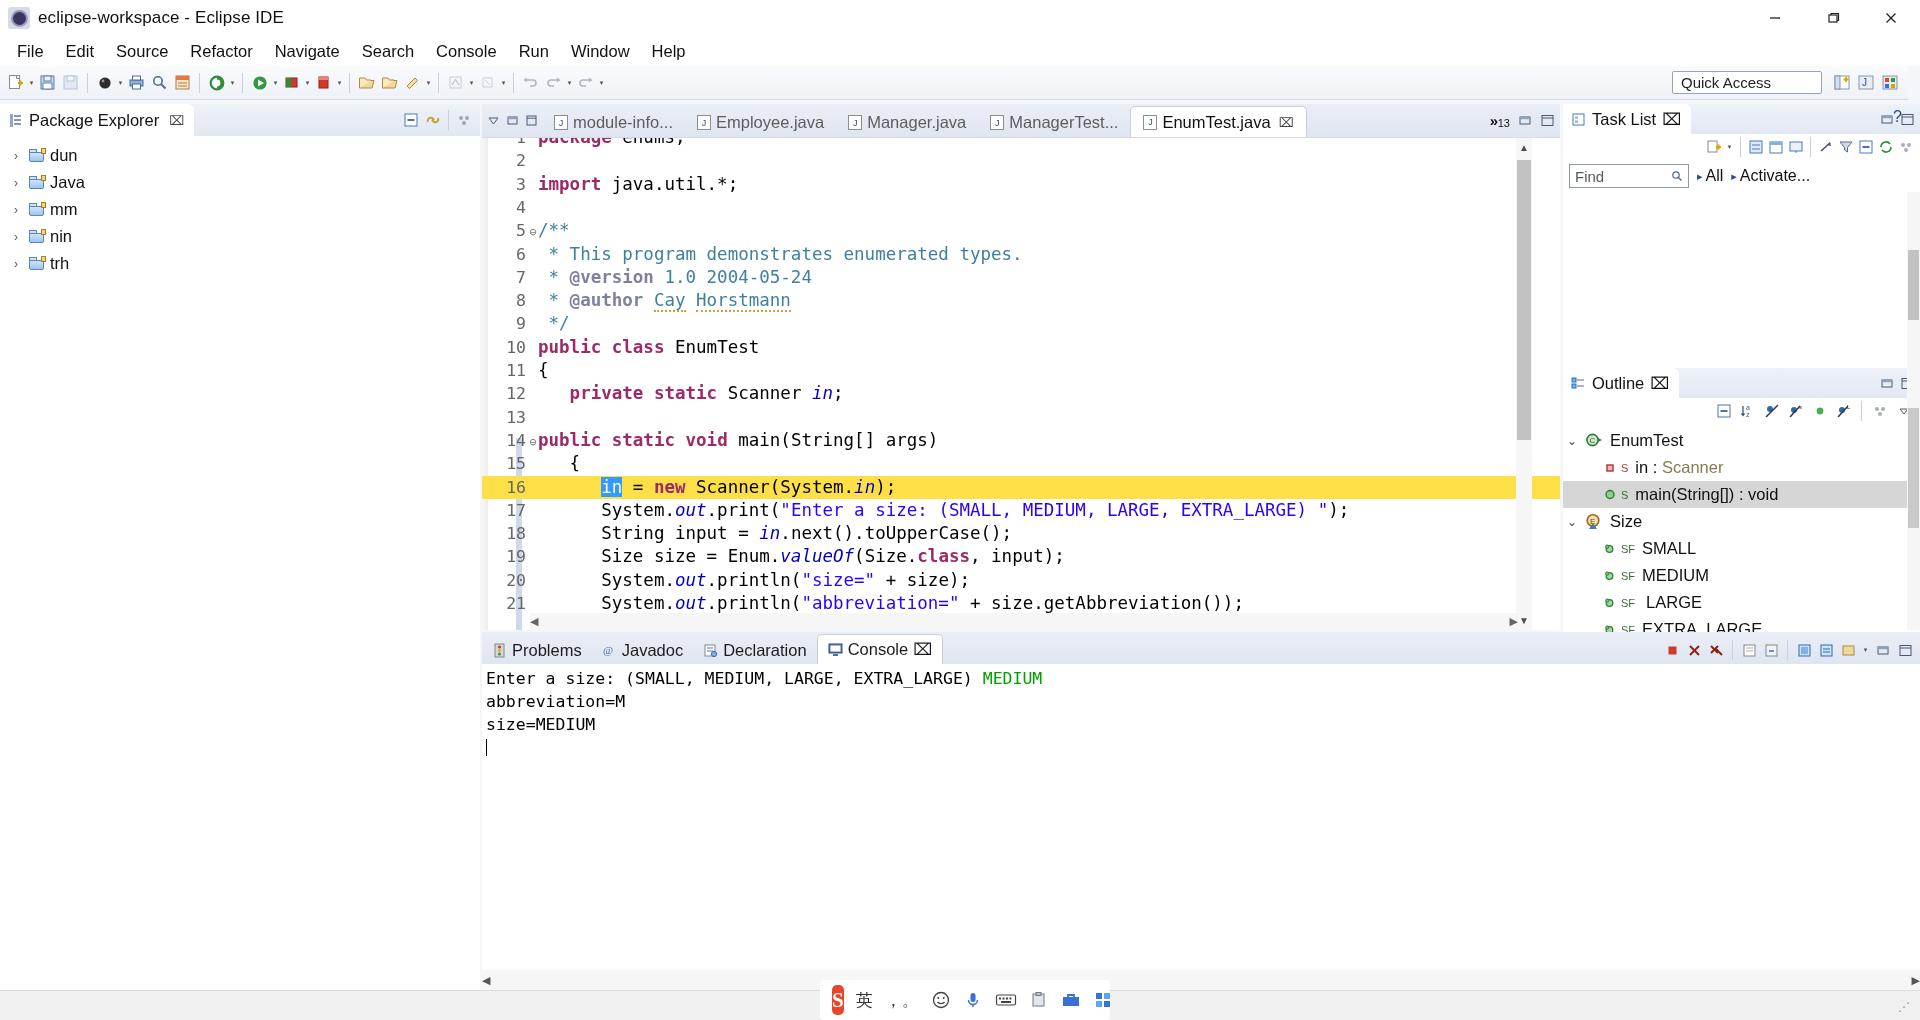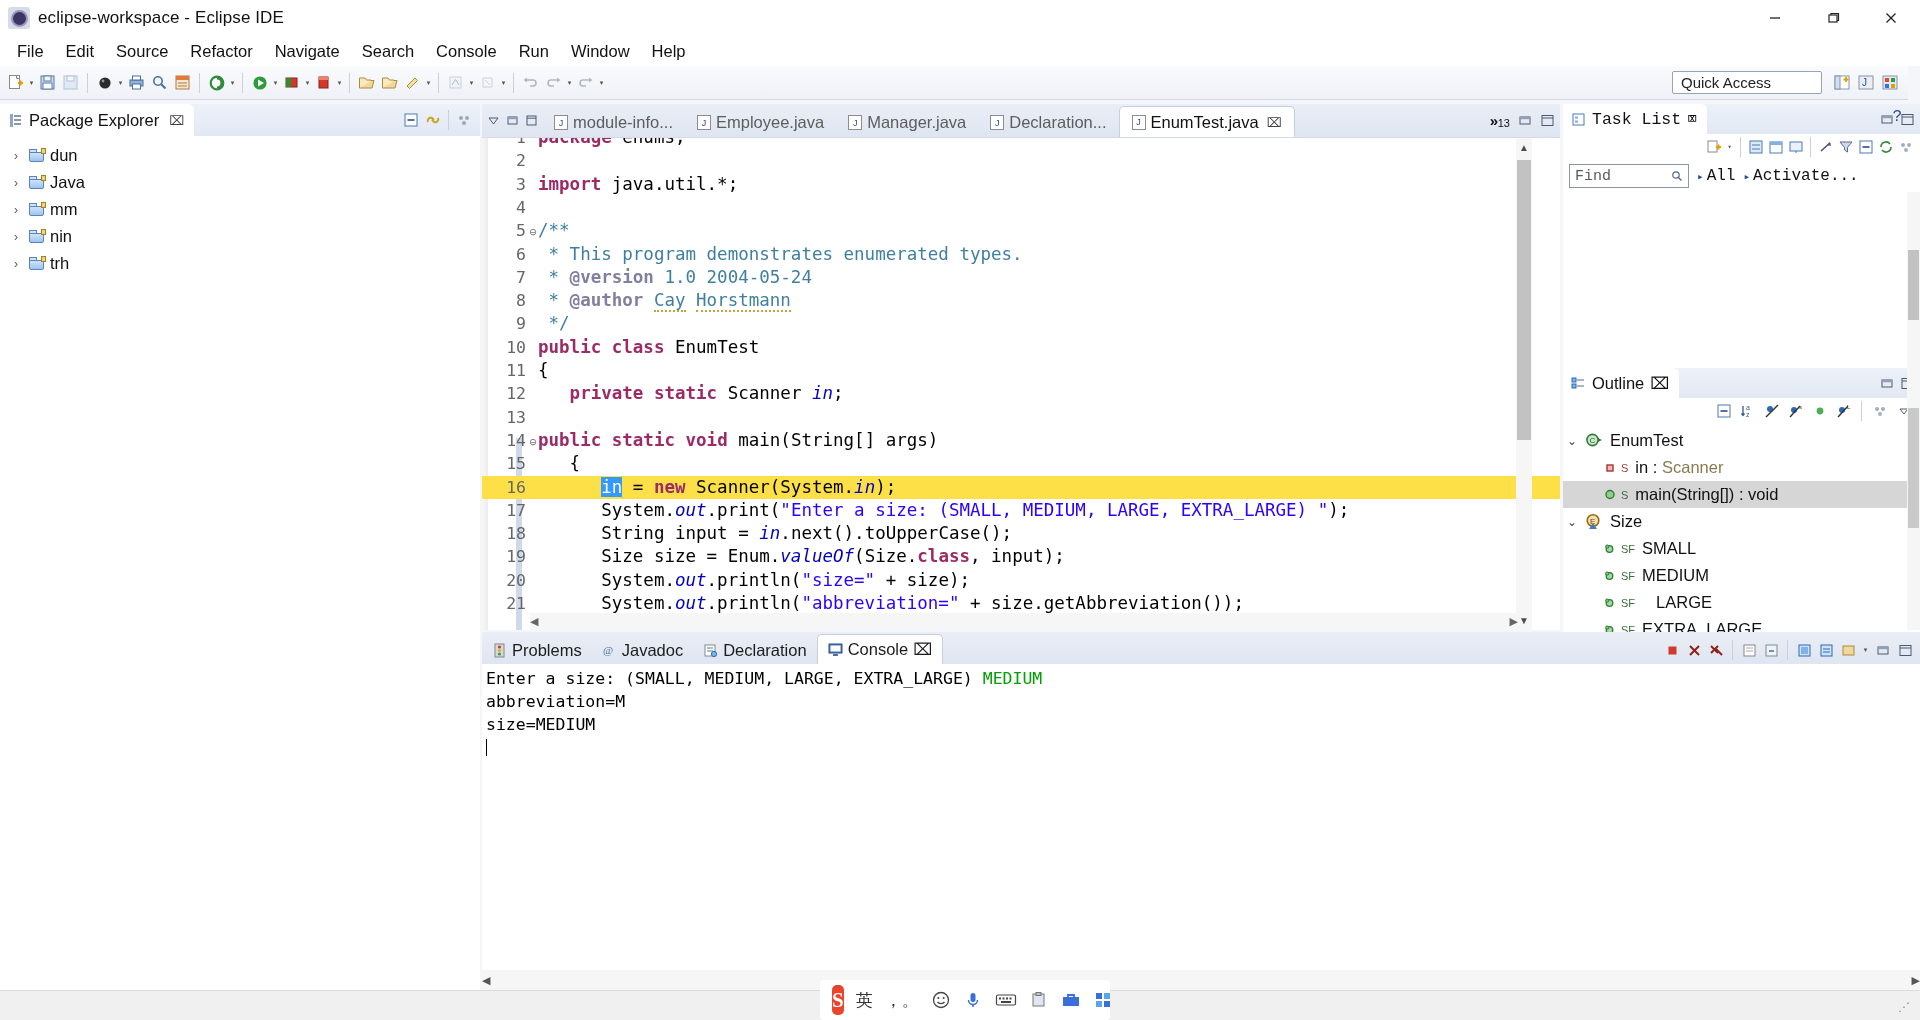--- a/index.html
+++ b/index.html
@@ -186,21 +186,21 @@
   .vscroll .arrow-up { top:0; }
   .vscroll .arrow-dn { bottom:0; }
   .hscroll {
     position:absolute; left:48px; right:42px; bottom:0; height:17px; background:#f6f6f6;
     display:flex; align-items:center; justify-content:space-between;
     color:#666; font-size:11px;
   }
 
   
   .task-panel {
-    position:absolute; left:1563px; top:104px; width:357px; height:264px; background:#fff;font-family:Liberation Mono, monospace;
+    position:absolute; left:1563px; top:104px; width:357px; height:264px; background:#fff;
   }
   .right-tabrow {
     height:30px; display:flex; align-items:center;
     background:linear-gradient(#edf1f8,#e2e8f3);
   }
   .right-tab {
     height:30px; display:flex; align-items:center; gap:6px; padding:0 10px 0 8px;
     background:#fff; font-size:16.5px; color:#111; border-top-right-radius:6px;
   }
   .right-tools { margin-left:auto; display:flex; align-items:center; gap:3px; padding-right:4px;}
@@ -629,21 +629,21 @@
       <div class="etab">
         <span class="jico">J</span>
         <span>Employee.java</span>
       </div>
       <div class="etab">
         <span class="jico">J</span>
         <span>Manager.java</span>
       </div>
       <div class="etab">
         <span class="jico">J</span>
-        <span>Declaration...</span>
+        <span>ManagerTest...</span>
       </div>
       <div class="etab active">
         <span class="jico">J</span>
         <span>EnumTest.java</span>
         <span class="xico">⌧</span>
       </div>
 
       <div class="etab-right">
         <div class="chev-more">
           <span>»</span><sub>13</sub>
@@ -972,21 +972,21 @@
         <div class="ol-row">
           <span class="ol-twisty"></span>
           <span style="width: 14px;"></span>
           <span style="width: 18px; height: 17px; display: inline-block; position: relative;">
             <svg width="18" height="17" viewBox="0 0 18 17">
               <circle cx="6.5" cy="9" r="3.3" fill="#9ed99e" stroke="#2e7d32" stroke-width="1.3"></circle>
               <circle cx="4.2" cy="6.6" r="1.6" fill="#7ec47e" stroke="#2e7d32" stroke-width="1"></circle>
             </svg>
           </span>
           <span class="sup g" style="margin-left: -4px;">SF</span>
-          <span style="margin-left: 17px;">LARGE</span>
+          <span style="margin-left: 7px;">LARGE</span>
         </div>
         <div class="ol-row">
           <span class="ol-twisty"></span>
           <span style="width: 14px;"></span>
           <span style="width: 18px; height: 17px; display: inline-block; position: relative;">
             <svg width="18" height="17" viewBox="0 0 18 17">
               <circle cx="6.5" cy="9" r="3.3" fill="#9ed99e" stroke="#2e7d32" stroke-width="1.3"></circle>
               <circle cx="4.2" cy="6.6" r="1.6" fill="#7ec47e" stroke="#2e7d32" stroke-width="1"></circle>
             </svg>
           </span>

